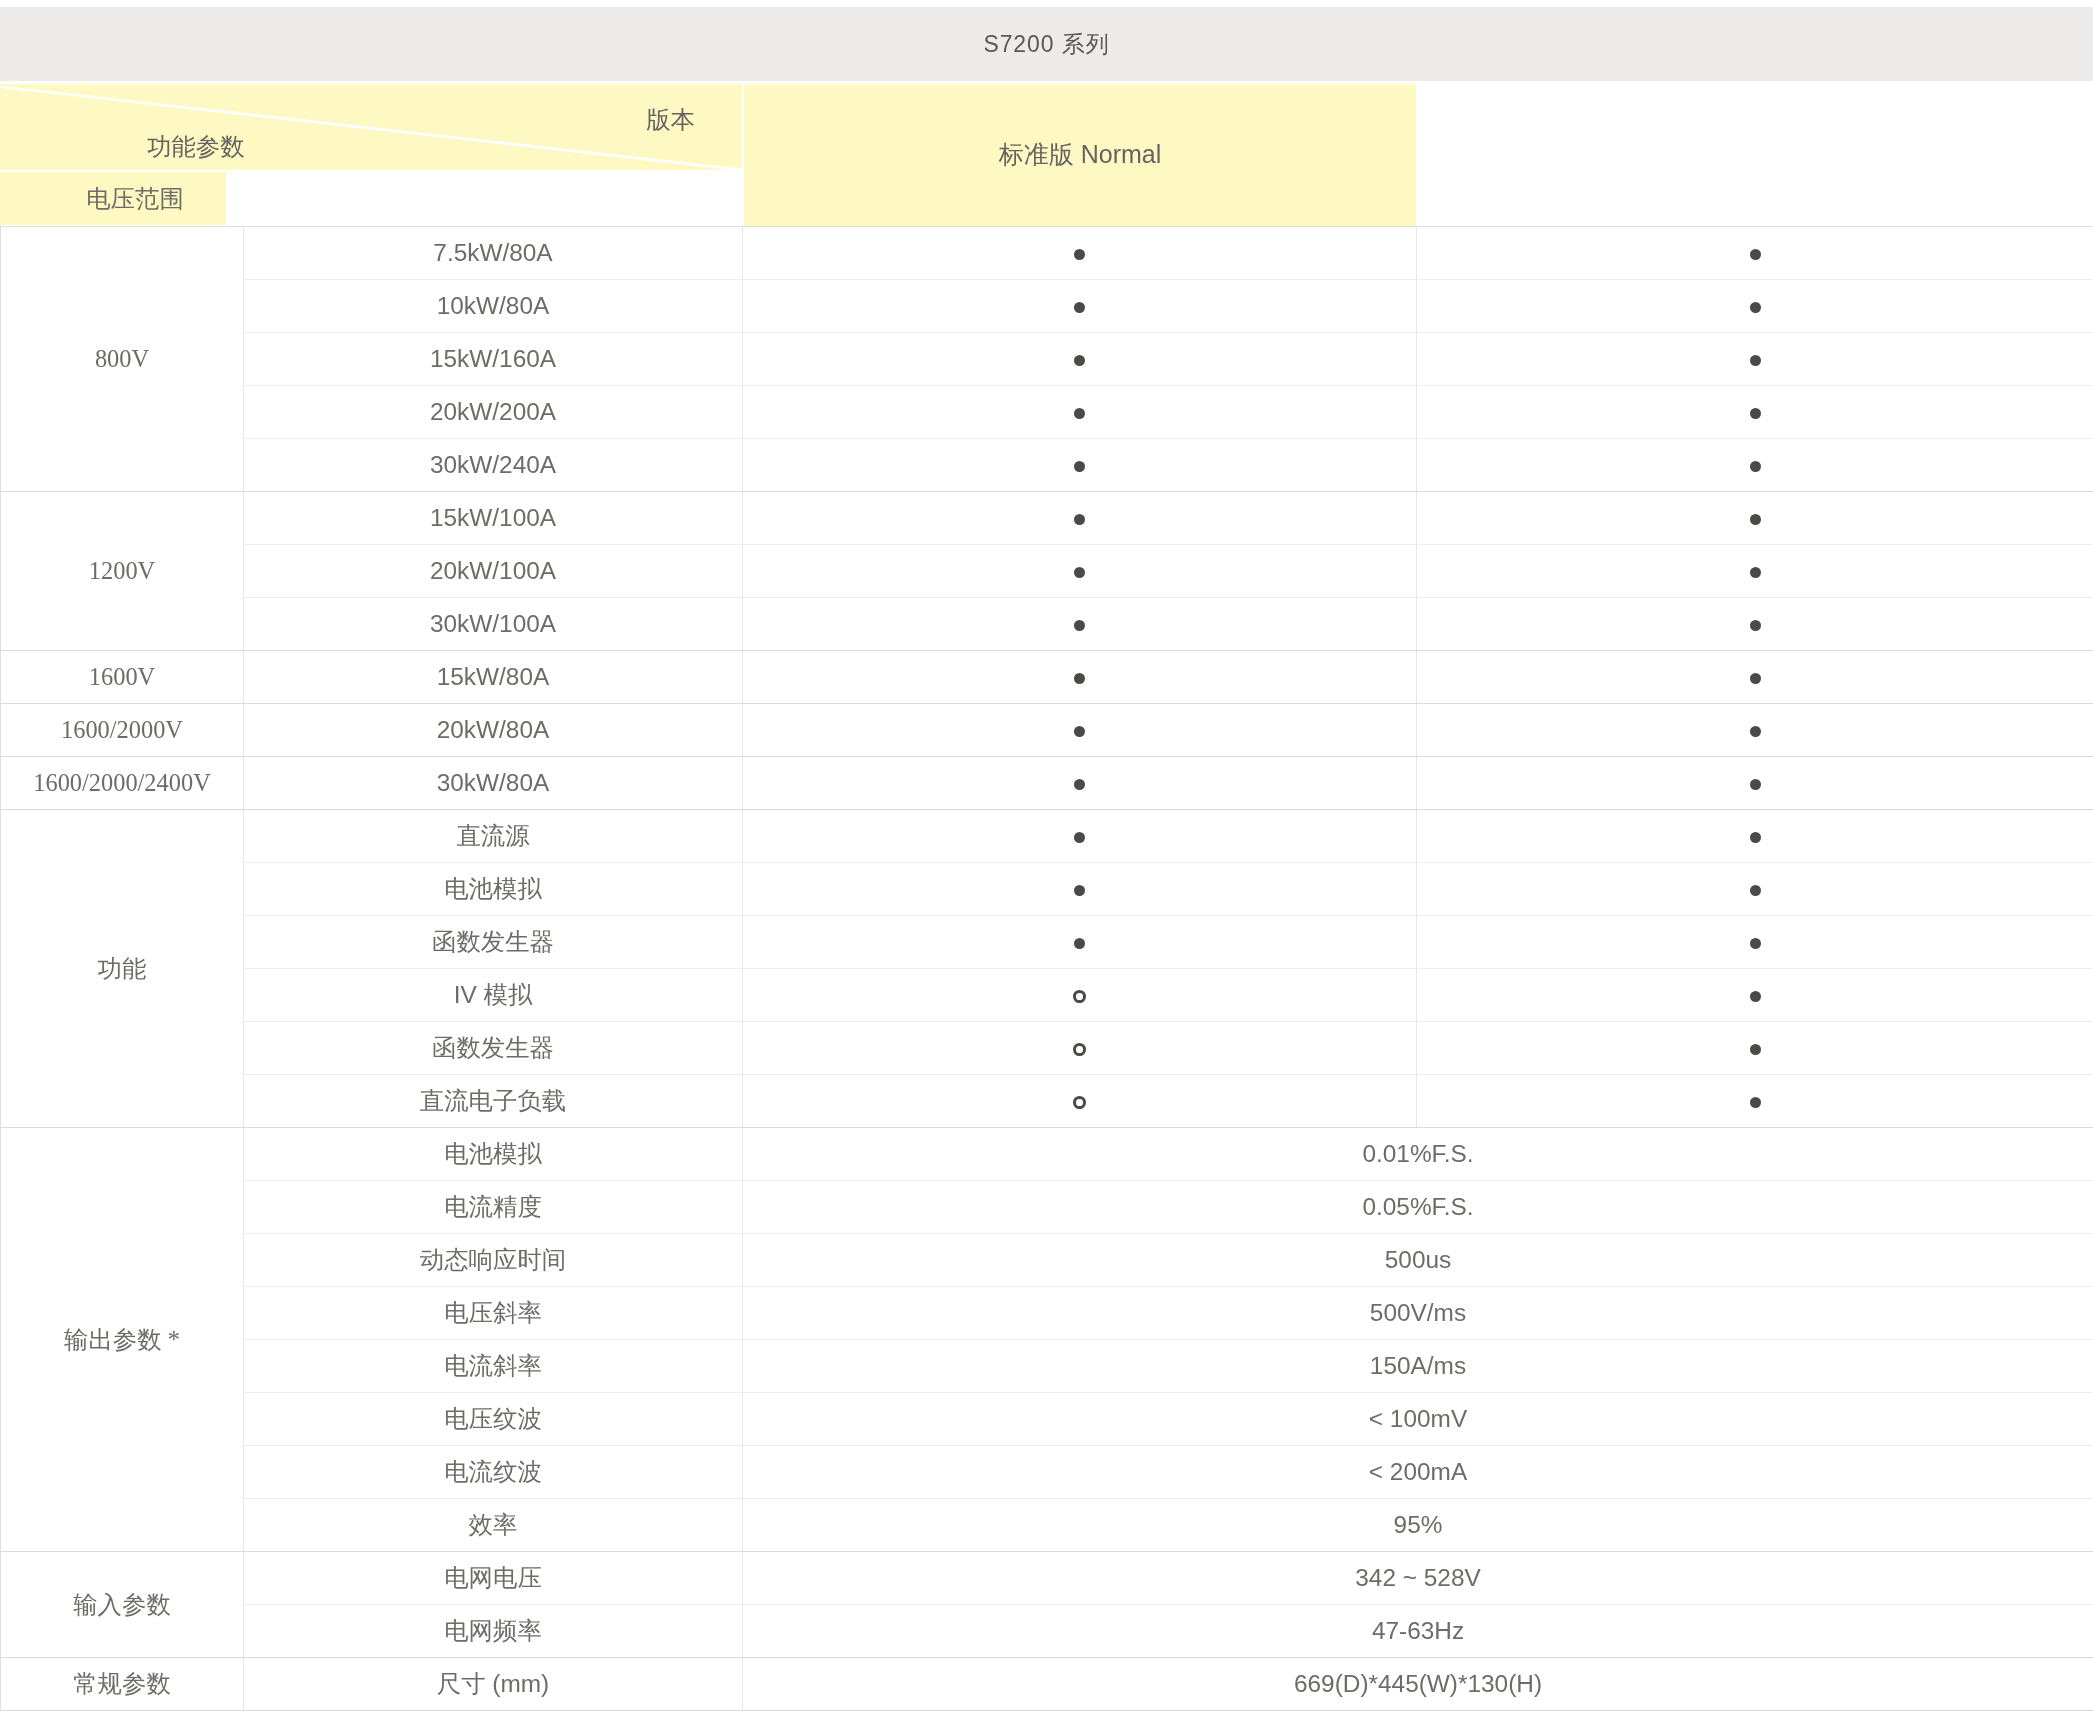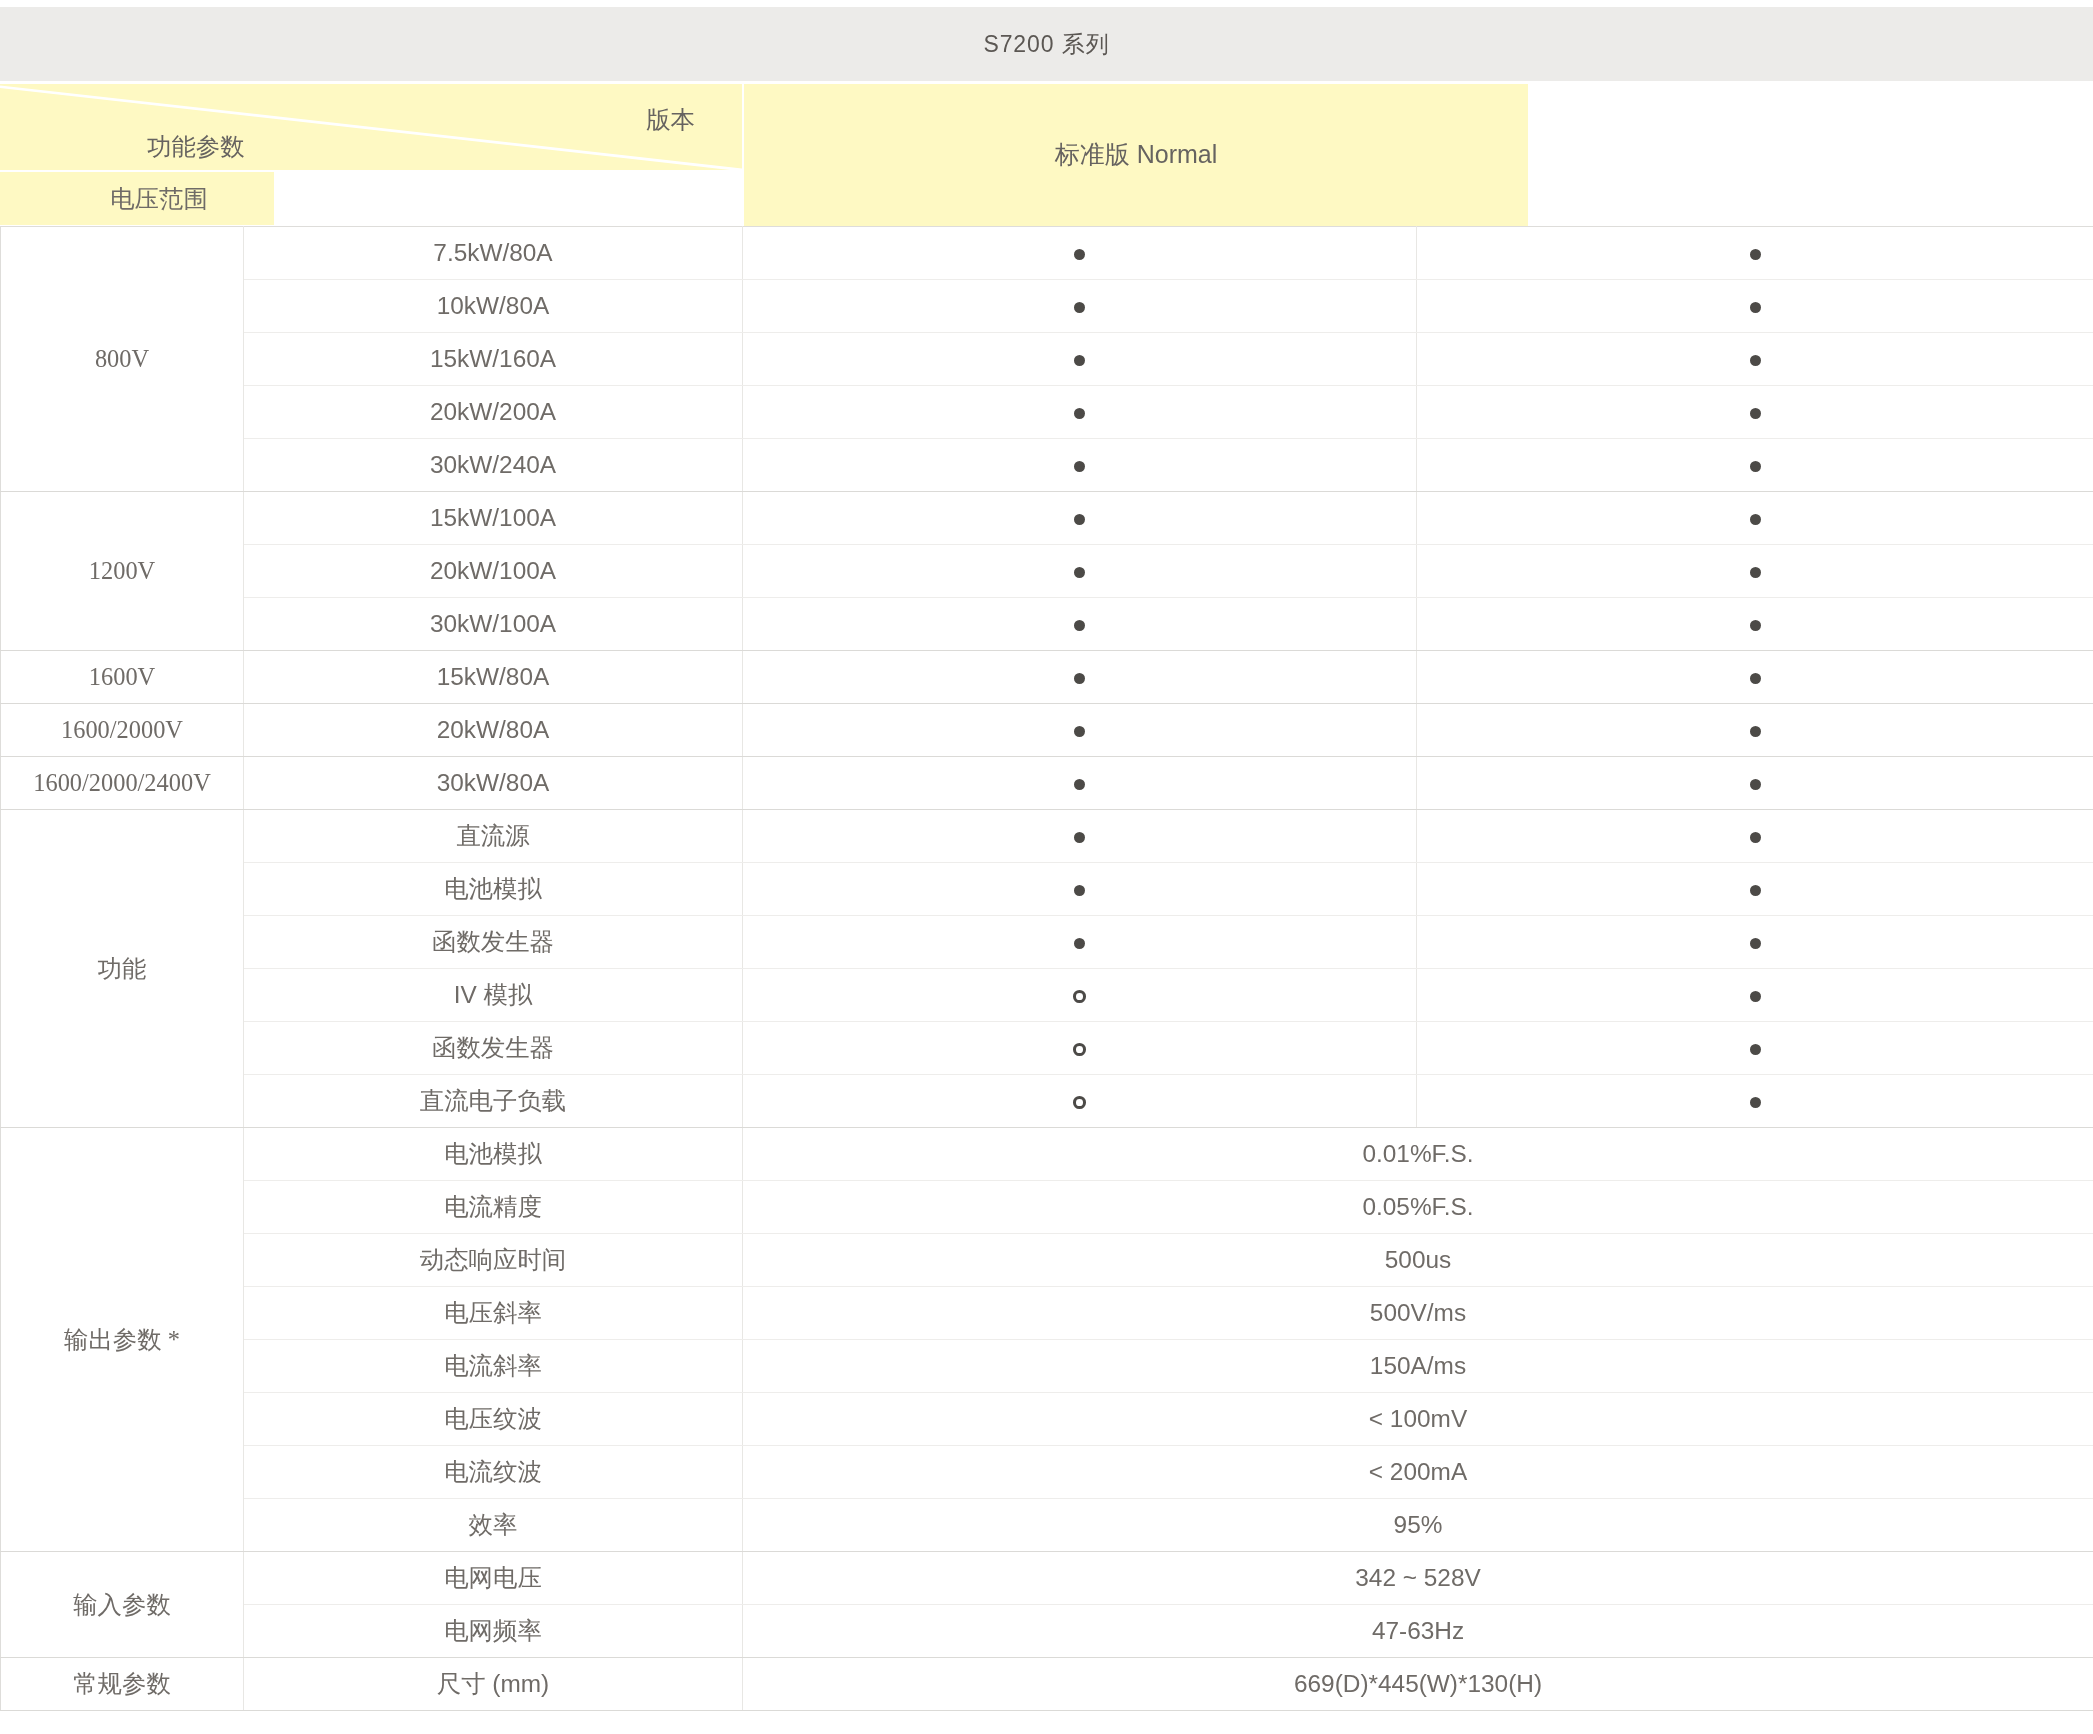--- a/index.html
+++ b/index.html
@@ -16,23 +16,23 @@
     background: #ecebe9;
     display: flex; align-items: center; justify-content: center;
     font-size: 23px; color: #5b5753; letter-spacing: 0.9px;
   }
   .header-block {
     position: absolute; left: 0; top: 81px; width: 2093px; height: 145px;
     background: #ffffff;
   }
   .hcell { position: absolute; background: #fef9c3; }
   .diag-cell   { left: 0;     top: 2.7px;   width: 742px; height: 86px; }
-  .sub-left    { left: 0;     top: 91px; width: 274px; height: 53px; padding-left: 44px; }
+  .sub-left    { left: 0;     top: 91px; width: 226px; height: 53px; padding-left: 44px; }
   .sub-right   { left: 245px; top: 91px; width: 497px; height: 53px; }
-  .col-normal  { left: 744px; top: 2.7px;   width: 784px; height: 142px; }
+  .col-normal  { left: 744px; top: 2.7px;   width: 672px; height: 142px; }
   .col-pro     { left: 1419px;top: 2.7px;   width: 674px; height: 142px; }
   .centered { display: flex; align-items: center; justify-content: center; }
   .hdr-text { font-size: 25px; color: #666360; }
   .sub-text { font-size: 24.4px; color: #6f6b67; }
   .diag-cell svg { position: absolute; left: 0; top: 0; }
   .corner-version {
     position: absolute; top: 20px; right: 47px;
     font-size: 24.4px; color: #666360;
   }
   .corner-params {

